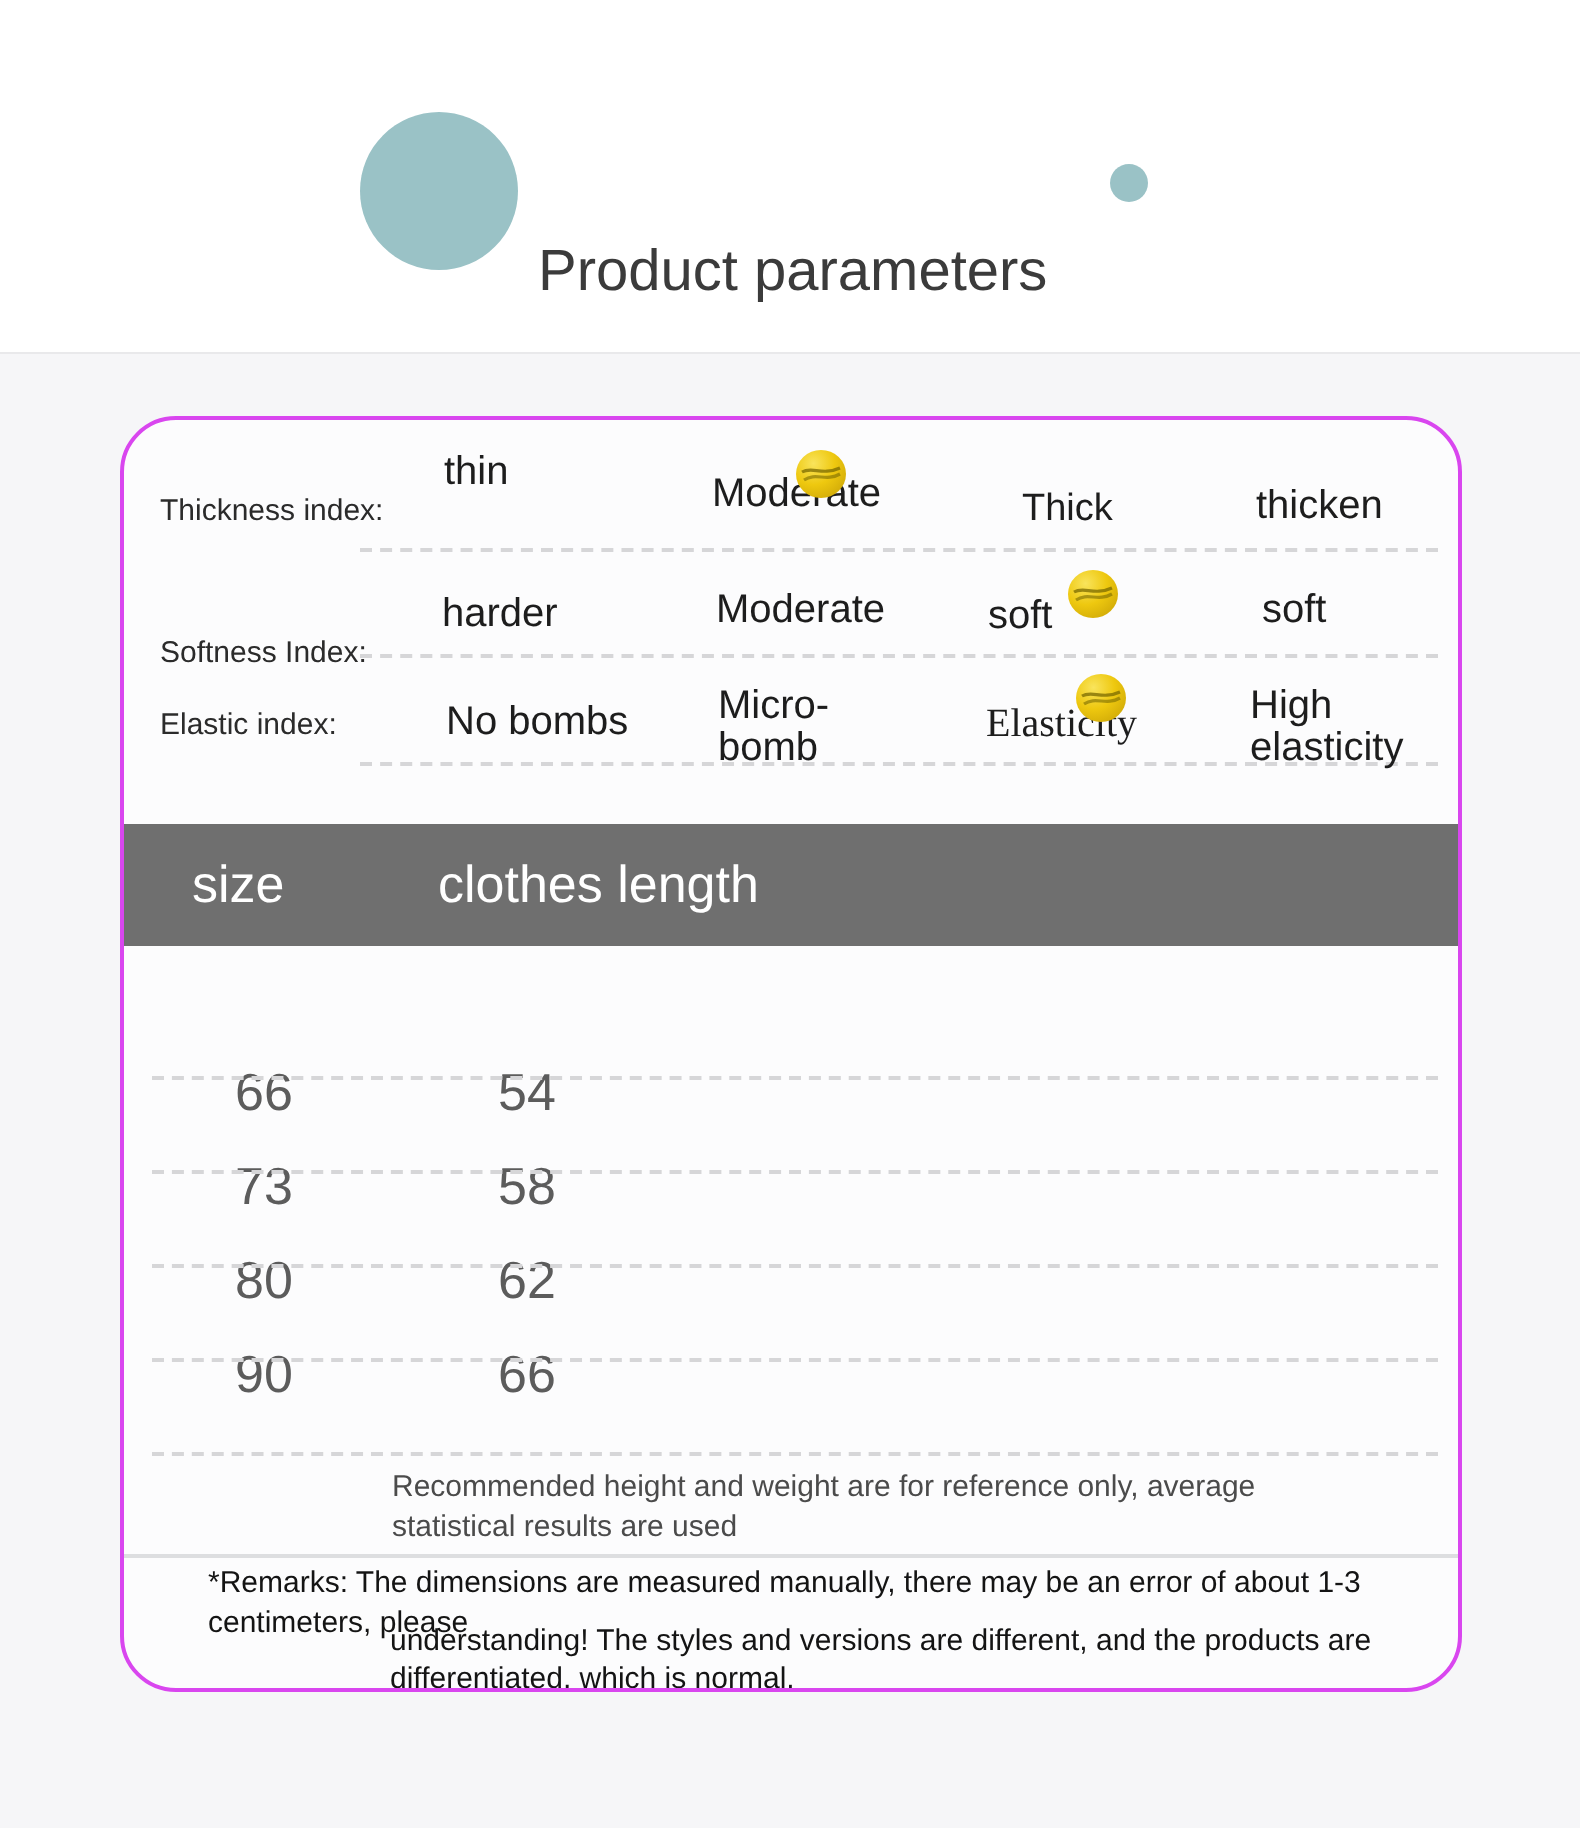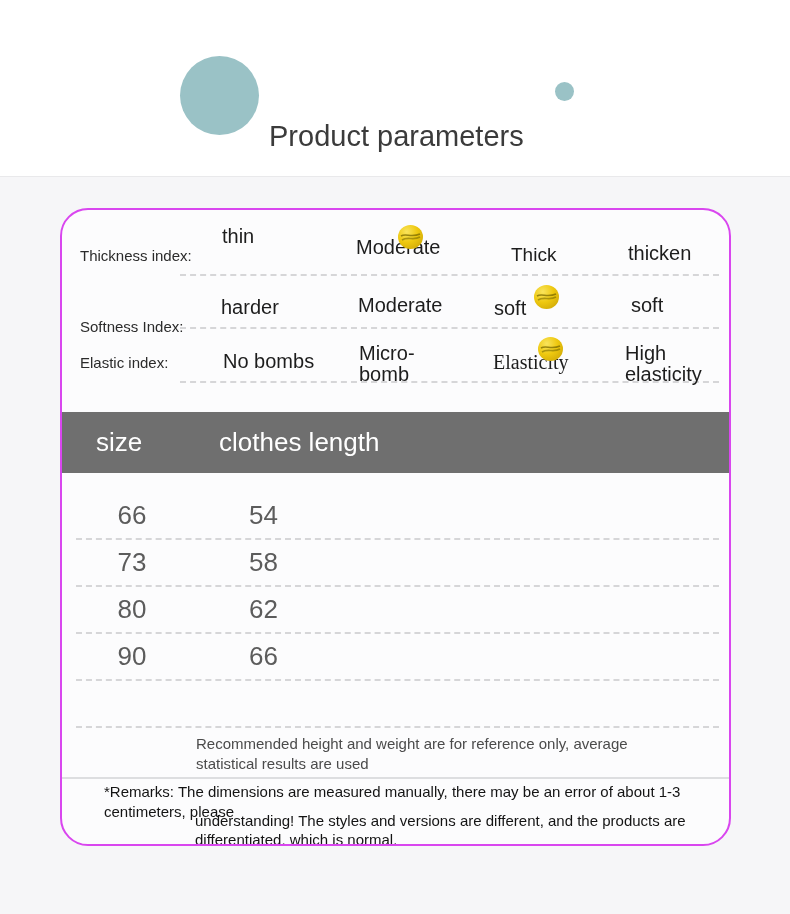--- a/index.html
+++ b/index.html
@@ -87,21 +87,21 @@
   .size-header-bar {
     position:absolute; left:0; top:202px; width:671px; height:61px;
     background:#6f6f6f; z-index:2;
   }
   .size-header-bar .hcell {
     position:absolute; top:0; height:61px; line-height:61px;
     color:#ffffff; font-size:26px; white-space:nowrap;
   }
   .hcell-size   { left:34px; }
   .hcell-length { left:157px; }
-  .t-row { position:absolute; left:0; width:671px; height:47px; z-index:1; }
+  .t-row { position:absolute; left:0; width:671px; height:47px; z-index:1;margin-top:31px; }
   .t-row .cell {
     position:absolute; top:9px; font-size:26px; color:#5c5c5c; white-space:nowrap;
   }
   .cell-size   { left:32px; width:76px; text-align:center; }
   .cell-length { left:187px; }
   .trow1 { top:281px; } .trow2 { top:328px; } .trow3 { top:375px; } .trow4 { top:422px; }
   .dash-t1 { top:328px; } .dash-t2 { top:375px; } .dash-t3 { top:422px; }
   .dash-t4 { top:469px; } .dash-t5 { top:516px; }
   
   .reference-note {

